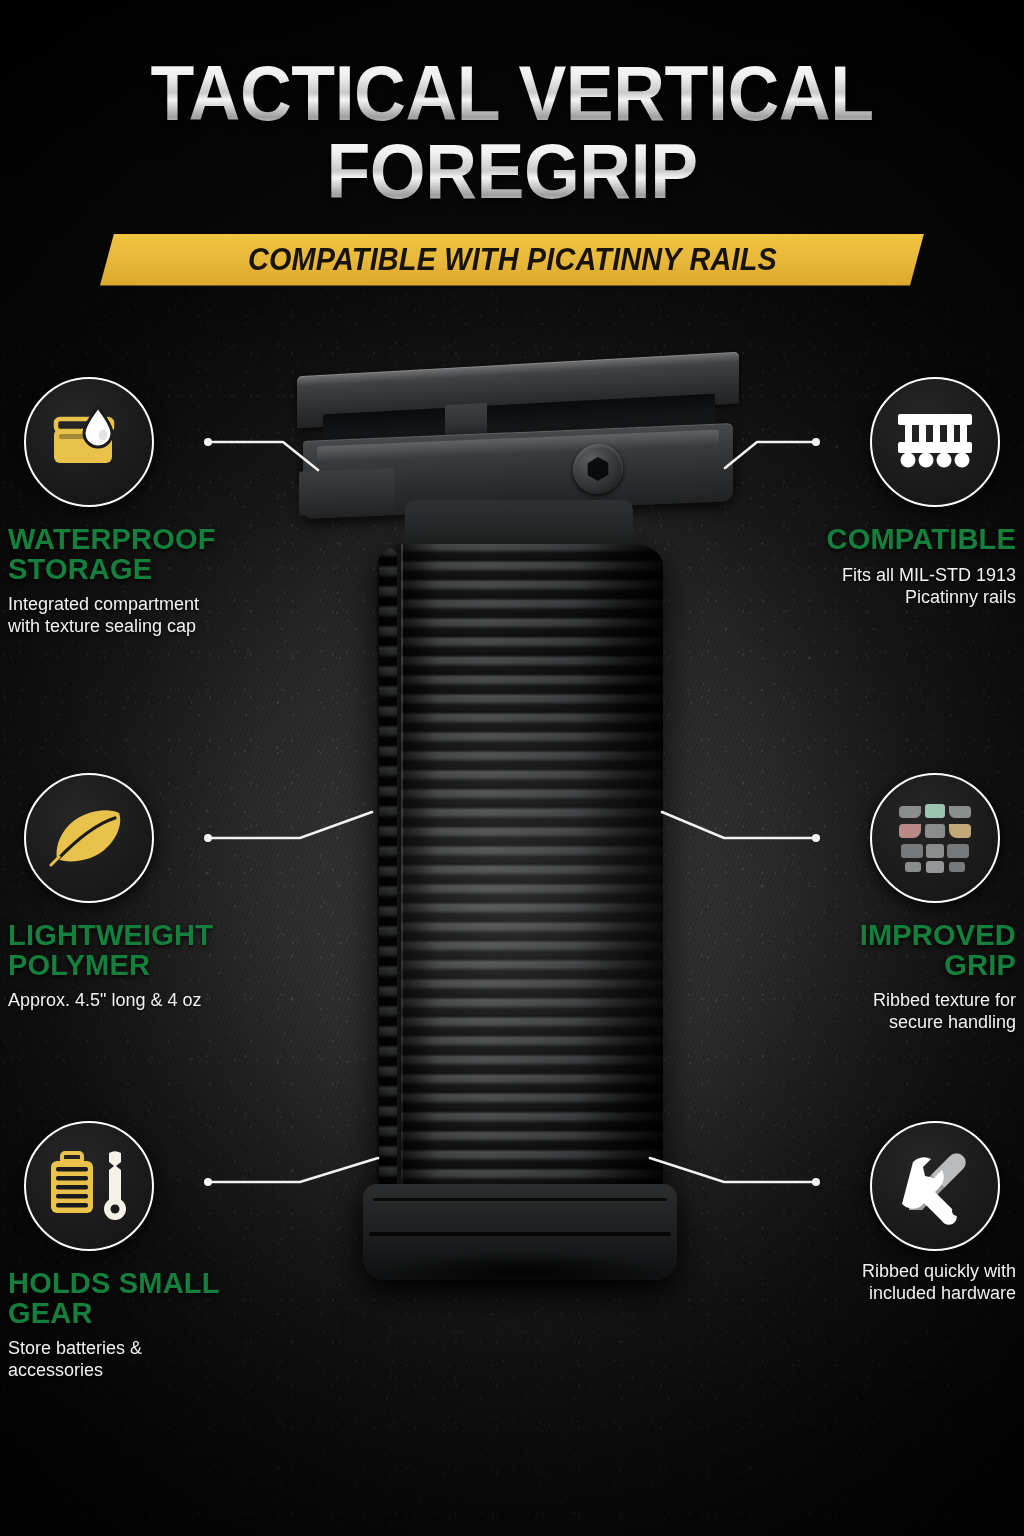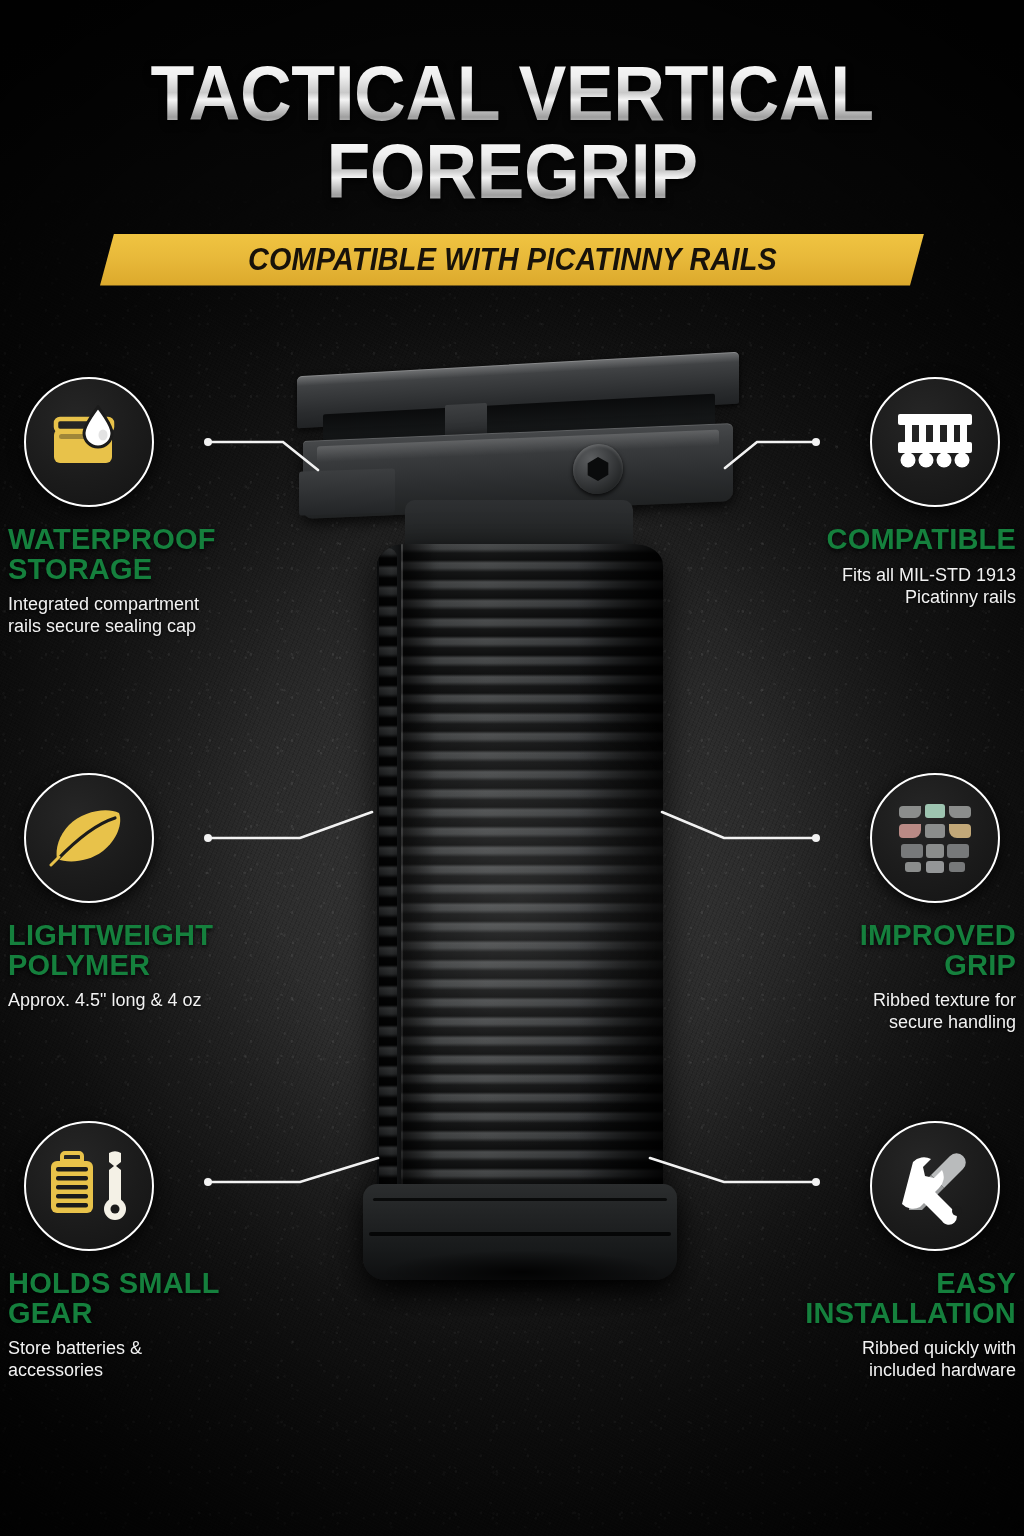--- a/index.html
+++ b/index.html
@@ -336,21 +336,21 @@
         <path d="M48 2 C48 2 34 20 34 28 a14 14 0 0 0 28 0 C62 20 48 2 48 2 Z" fill="#ffffff" stroke="#1b1b1b" stroke-width="3"></path>
         <ellipse cx="53" cy="30" rx="4.5" ry="5.5" fill="#cccccc" opacity=".55"></ellipse>
       </svg>
     </div>
     <div class="f-title">
       <div>WATERPROOF</div>
       <div>STORAGE</div>
     </div>
     <div class="f-desc">
       <div>Integrated compartment</div>
-      <div>rails secure sealing cap</div>
+      <div>with texture sealing cap</div>
     </div>
   </div>
 
   <div class="feature right" style="left:716px; top:377px;">
     <div class="f-icon">
       <svg class="icon-svg" width="82" height="60" viewBox="0 0 82 60">
         <rect x="4" y="2" width="74" height="11" rx="2" fill="#ffffff"></rect>
         <rect x="4" y="30" width="74" height="11" rx="2" fill="#ffffff"></rect>
         <rect x="11" y="13" width="7" height="17" fill="#ffffff"></rect>
         <rect x="25" y="13" width="7" height="17" fill="#ffffff"></rect>
@@ -455,23 +455,19 @@
       <svg class="icon-svg" width="80" height="80" viewBox="0 0 80 80">
 
         <path d="M68 10 a9 9 0 0 0 -13 0 L36 29 l13 13 L68 23 a9 9 0 0 0 0 -13 z" fill="#b9bbbc"></path>
         <path d="M36 29 L49 42 L27 64 L14 64 L14 51 z" fill="#9b9d9e"></path>
         <path d="M22 56 l8 -8" stroke="#1b1b1b" stroke-width="3" stroke-linecap="round"></path>
 
         <path d="M12 12 a15 15 0 0 1 18 -3 l-8 8 2 9 9 2 8 -8 a15 15 0 0 1 -3 18 l-4 4 18 18 a8 8 0 1 1 -11 11 L23 53 l-4 4 a15 15 0 0 1 -18 -3 z" transform="translate(6,4)" fill="#ffffff"></path>
         <circle cx="62" cy="65" r="5" fill="#1b1b1b"></circle>
       </svg>
     </div>
-    <div class="f-title">
-      <div>EASY</div>
-      <div>INSTALLATION</div>
-    </div>
     <div class="f-desc">
       <div>Ribbed quickly with</div>
       <div>included hardware</div>
     </div>
   </div>
 
 </div>
 
 </body></html>

